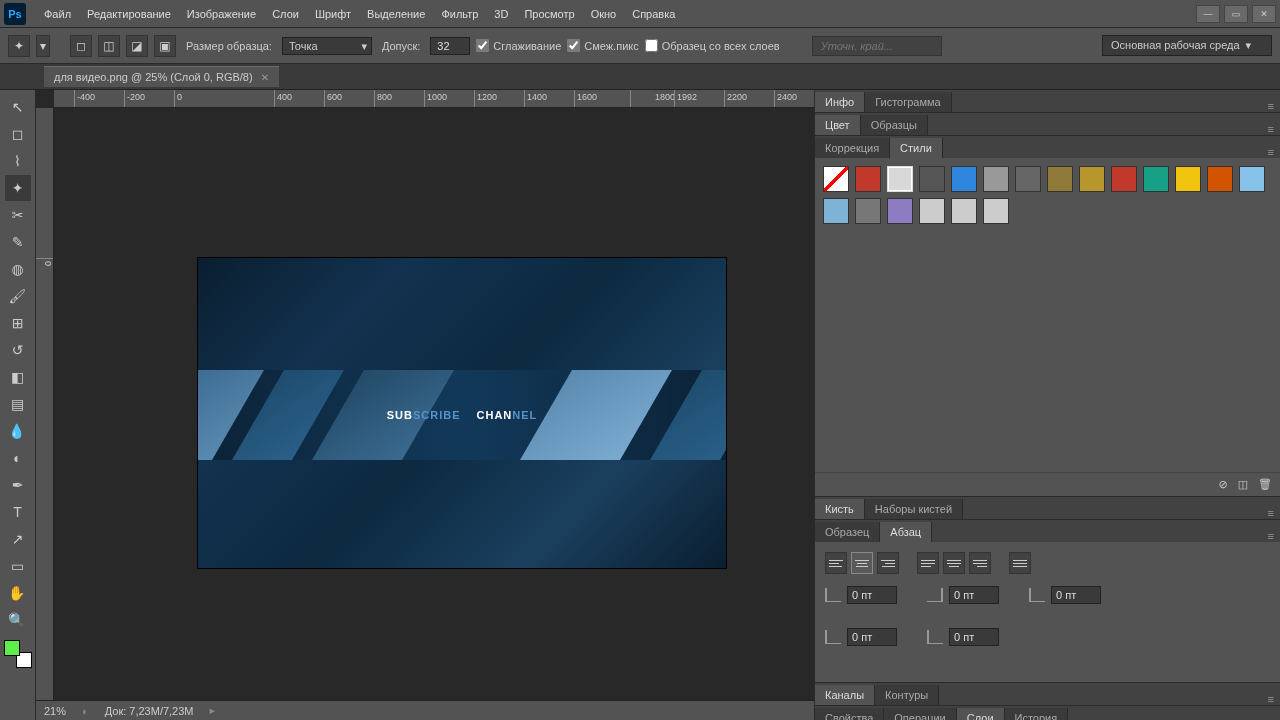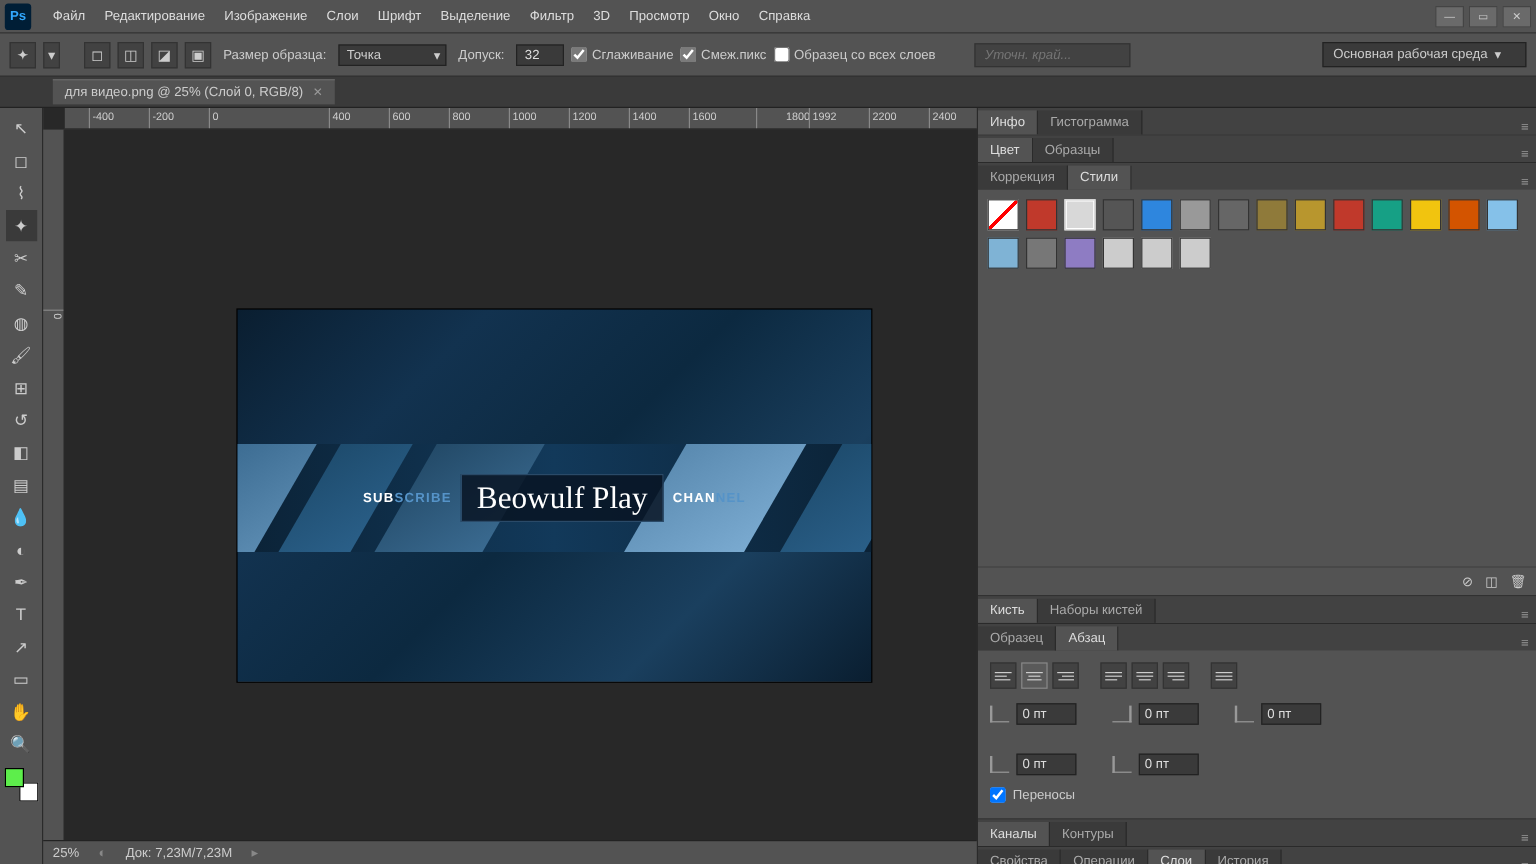--- a/index.html
+++ b/index.html
@@ -166,27 +166,26 @@
         </div>
       <div class="canvas-area">
         <div class="artwork">
           <div class="banner">
             <div class="stripe" style="left:-40px;width:80px;background:linear-gradient(135deg,#3a6a90,#5a8ab0)"></div>
             <div class="stripe" style="left:60px;width:60px"></div>
             <div class="stripe" style="left:140px;width:90px;background:linear-gradient(135deg,#234a68,#3a6a90)"></div>
             <div class="stripe" style="right:80px;width:100px;background:linear-gradient(135deg,#5a8ab0,#7aaad0)"></div>
             <div class="stripe" style="right:-20px;width:70px"></div>
             <span class="sub"><span class="a">SUB</span><span class="b">SCRIBE</span></span>
-            <span class="title">Beowulf Play</span>
             <span class="sub"><span class="a">CHAN</span><span class="b">NEL</span></span>
           </div>
         </div>
       </div>
       <div class="status">
-        <span>25%</span>
+        <span>21%</span>
         <span style="color:#888">◐</span>
         <span>Док: 7,23M/7,23M</span>
         <span style="color:#888">▸</span>
       </div>
     </div>
 
     <div class="panels">
       <div class="pgrp">
         <div class="ptabs">
           <div class="ptab active">Инфо</div>
@@ -305,24 +304,20 @@
             <div style="width:100%;height:4px"></div>
             <div class="para-field">
                 <div class="ico"></div>
                 <input value="0 пт" style="">
               </div>
             <div class="para-field">
                 <div class="ico"></div>
                 <input value="0 пт" style="">
               </div>
           </div>
-          <label class="hyph">
-              <input type="checkbox" checked="" style="">
-              <span>Переносы</span>
-            </label>
         </div>
       </div>
       <div class="pgrp">
         <div class="ptabs">
           <div class="ptab active">Каналы</div>
           <div class="ptab">Контуры</div>
           <div class="ptab-menu">≡</div>
         </div>
       </div>
       <div class="pgrp">

